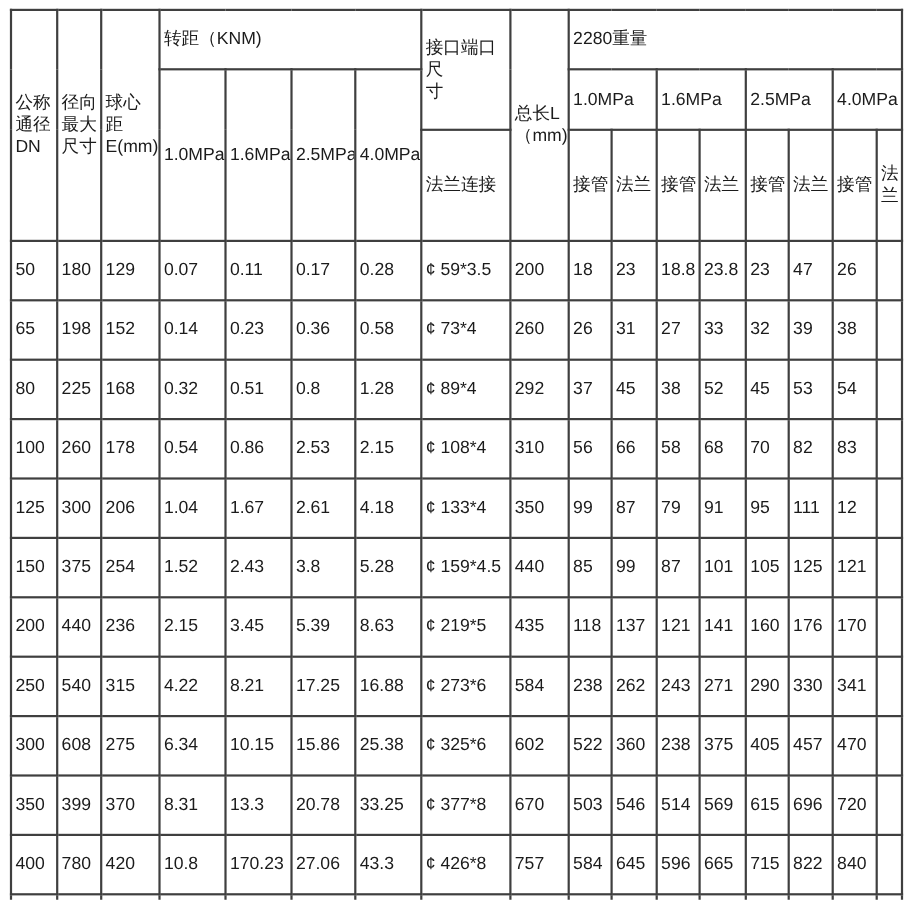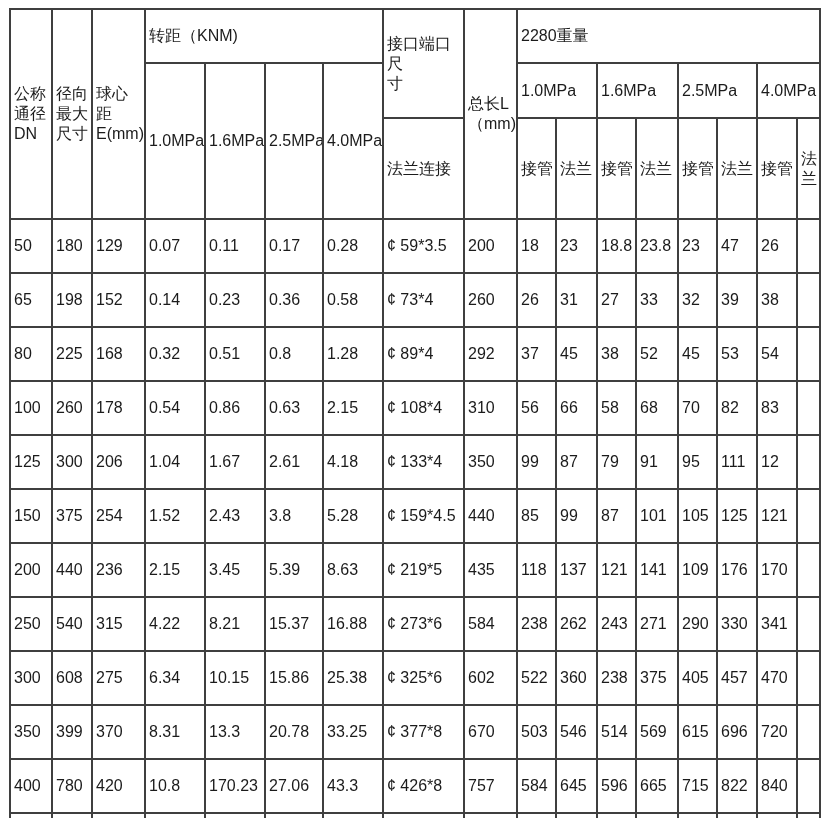--- a/index.html
+++ b/index.html
@@ -153,21 +153,21 @@
           <td>53</td>
           <td>54</td>
           <td></td>
         </tr>
         <tr>
           <td>100</td>
           <td>260</td>
           <td>178</td>
           <td>0.54</td>
           <td>0.86</td>
-          <td>0.63</td>
+          <td>2.53</td>
           <td>2.15</td>
           <td>¢ 108*4</td>
           <td>310</td>
           <td>56</td>
           <td>66</td>
           <td>58</td>
           <td>68</td>
           <td>70</td>
           <td>82</td>
           <td>83</td>
@@ -218,32 +218,32 @@
           <td>2.15</td>
           <td>3.45</td>
           <td>5.39</td>
           <td>8.63</td>
           <td>¢ 219*5</td>
           <td>435</td>
           <td>118</td>
           <td>137</td>
           <td>121</td>
           <td>141</td>
-          <td>109</td>
+          <td>160</td>
           <td>176</td>
           <td>170</td>
           <td></td>
         </tr>
         <tr>
           <td>250</td>
           <td>540</td>
           <td>315</td>
           <td>4.22</td>
           <td>8.21</td>
-          <td>15.37</td>
+          <td>17.25</td>
           <td>16.88</td>
           <td>¢ 273*6</td>
           <td>584</td>
           <td>238</td>
           <td>262</td>
           <td>243</td>
           <td>271</td>
           <td>290</td>
           <td>330</td>
           <td>341</td>

